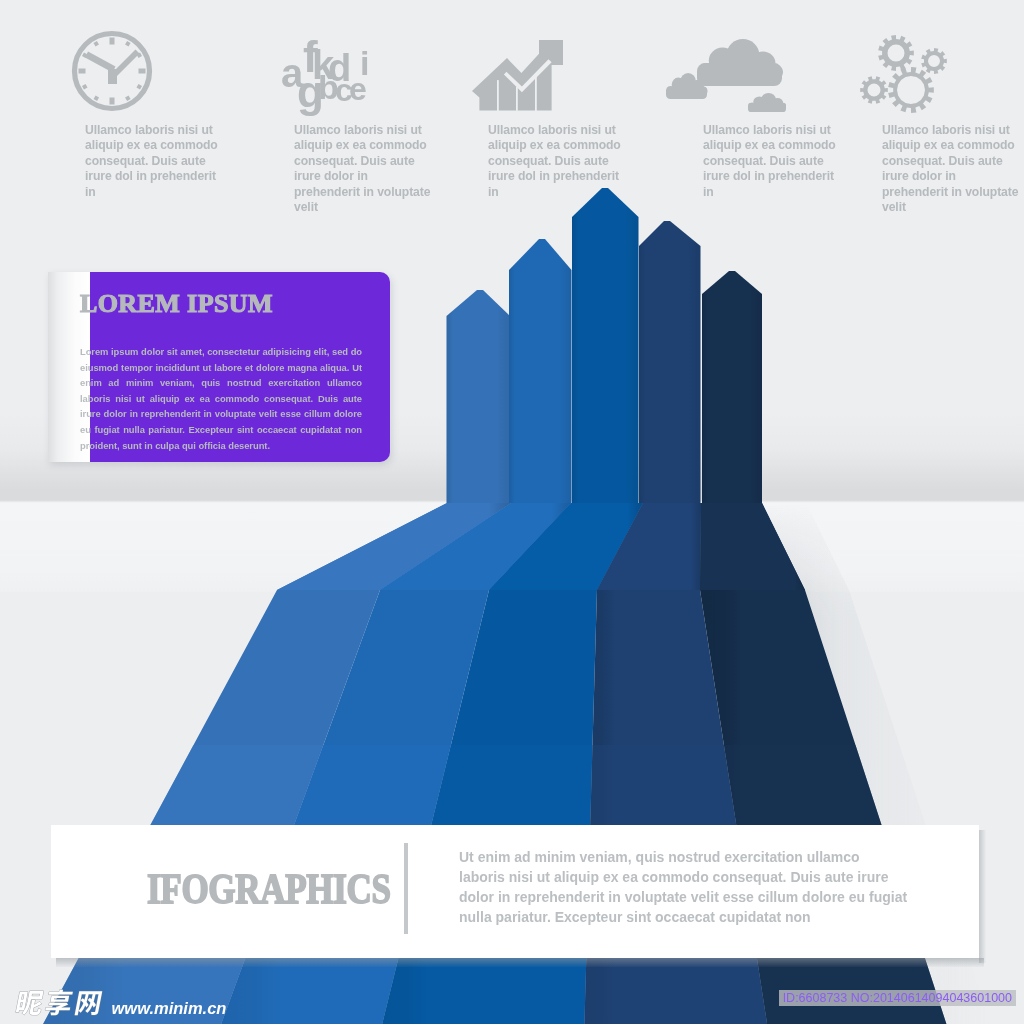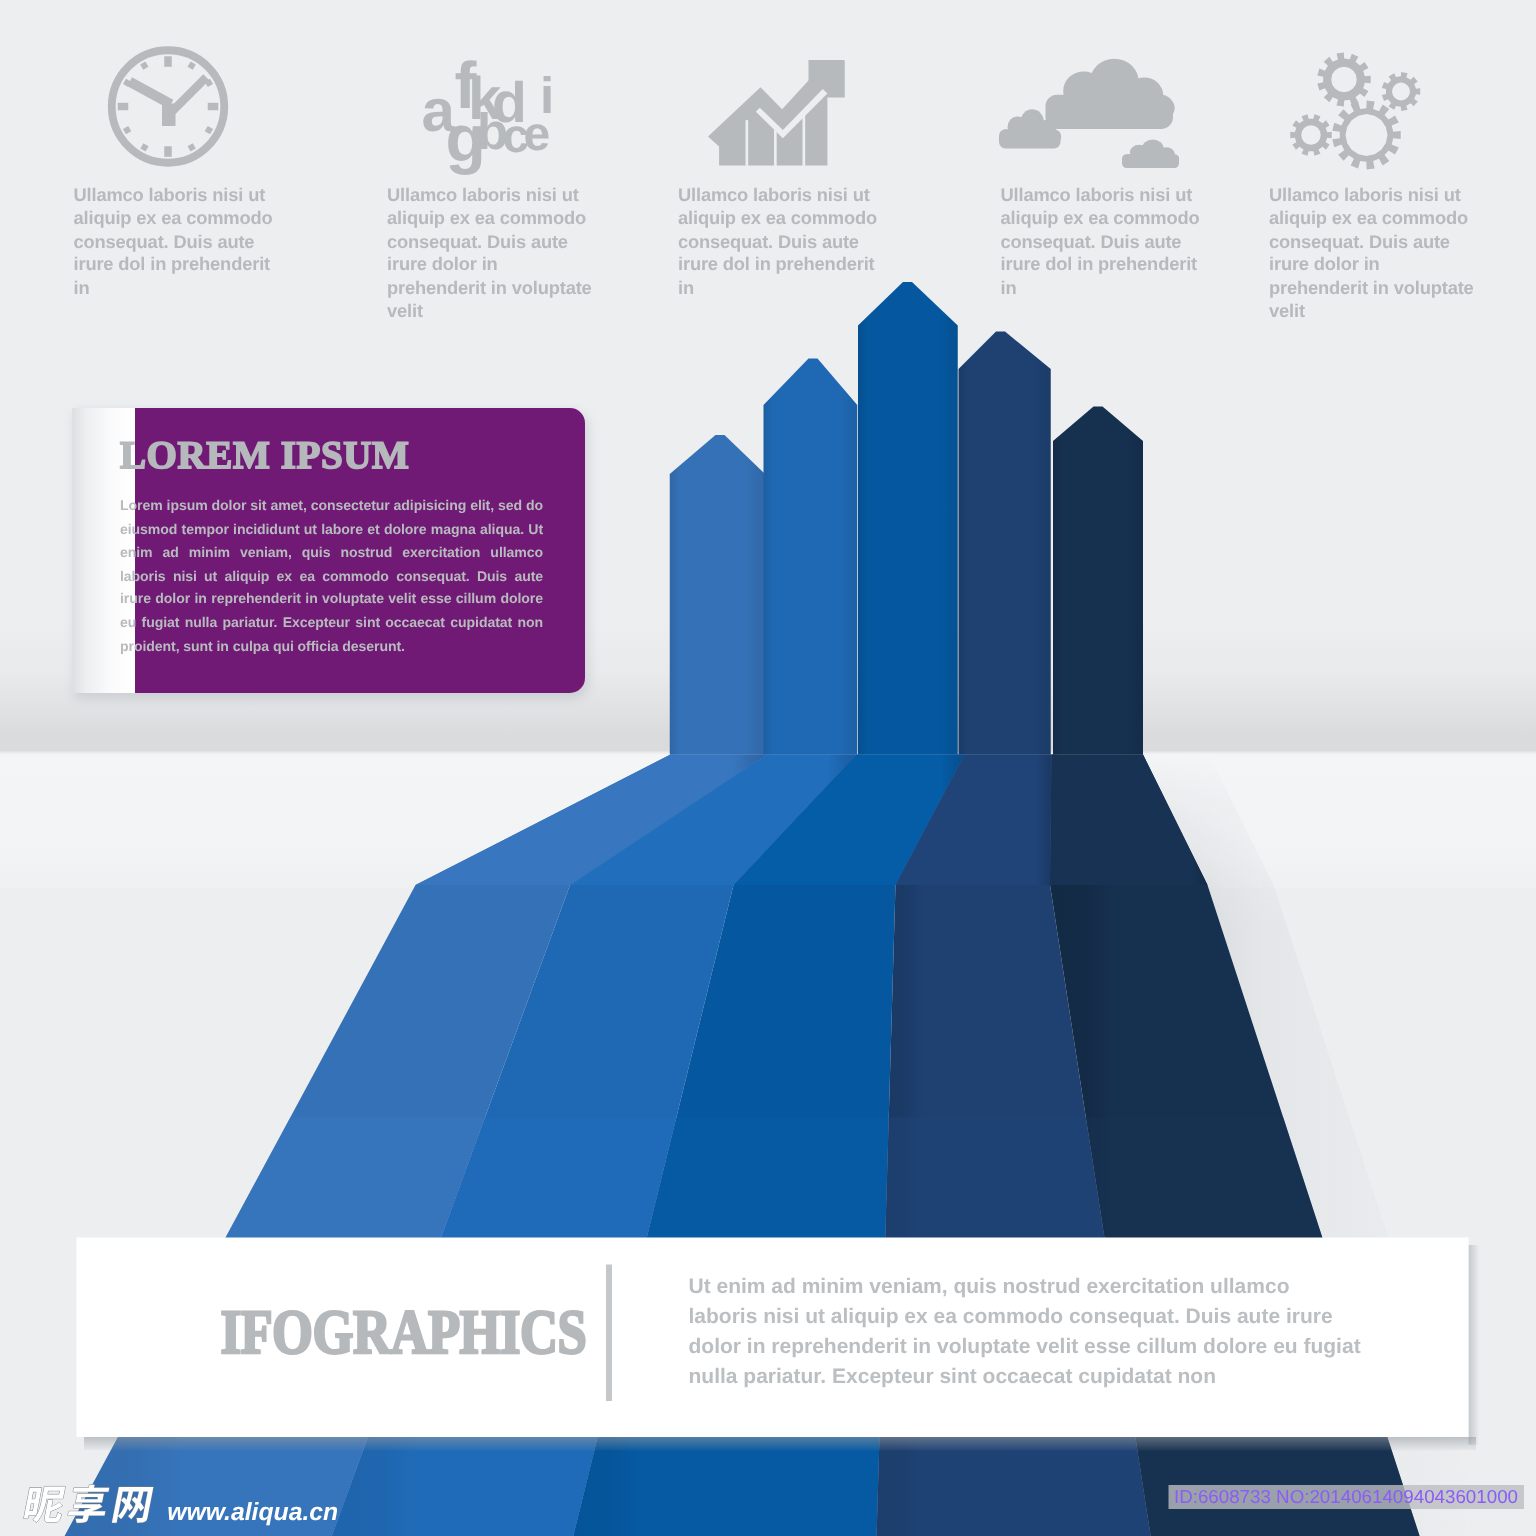--- a/index.html
+++ b/index.html
@@ -9,33 +9,33 @@
        -webkit-font-smoothing:antialiased;}
   #stage{position:relative;width:1024px;height:1024px;overflow:hidden;background:#eceef0;}
   .abs{position:absolute;}
   svg{display:block;}
 
   
   #topRow{position:absolute;left:0;top:0;width:1024px;height:210px;}
   .topIcon{position:absolute;width:128px;height:100px;}
   .topIcon svg{fill:#b6babd;}
   .topText{position:absolute;width:142px;font-size:12.2px;line-height:15.4px;color:#b6babd;
-           font-weight:700;letter-spacing:-0.1px;}
+           font-weight:700;letter-spacing:-0.1px;margin-left:36px;}
 
   
-  #card{position:absolute;left:48px;top:272px;width:342px;height:190px;background:#701a75;
+  #card{position:absolute;left:48px;top:272px;width:342px;height:190px;background:#6d28d9;
         box-shadow:2px 3px 7px rgba(120,125,130,.22);
         border-top-right-radius:10px;border-bottom-right-radius:10px;}
   #card:before{content:"";position:absolute;left:0;top:0;width:42px;height:100%;
         background:linear-gradient(to right,#dcdee0 0%,#eceeef 22%,#fbfbfc 62%,#ffffff 100%);}
   #cardInner{position:absolute;left:32px;top:17px;width:282px;}
   #cardTitle{font-family:"Liberation Serif",serif;font-weight:700;font-size:26px;
         letter-spacing:0.4px;color:#b5b9bc;
         -webkit-text-stroke:1.2px #b5b9bc;}
-  #cardBody{margin-top:10px;font-size:9.4px;line-height:15.6px;color:#b8bbbe;
+  #cardBody{margin-top:25px;font-size:9.4px;line-height:15.6px;color:#b8bbbe;
         font-weight:700;text-align:justify;letter-spacing:-.05px;}
 
   
   #banner{position:absolute;left:51px;top:825px;width:928px;height:133px;background:#fff;z-index:3;}
   #bannerShadow{position:absolute;left:56px;top:958px;width:928px;height:9px;
         background:linear-gradient(to bottom,rgba(150,155,160,.55),rgba(150,155,160,.06));z-index:2;}
   #bannerShadowR{position:absolute;left:979px;top:830px;width:7px;height:133px;
         background:linear-gradient(to right,rgba(150,155,160,.45),rgba(150,155,160,.02));z-index:2;}
   #bnTitle{position:absolute;left:96px;top:40px;font-family:"Liberation Serif",serif;
         font-weight:700;font-size:42px;letter-spacing:-0.4px;color:#b5b9bc;
@@ -323,17 +323,17 @@
             </g>
             <g transform="translate(29.5,0) scale(0.027,-0.027)">
               <path d="M298 547H701V491H298ZM179 629V408H829V629ZM434 235V194H48V92H434V24C434 9 428 5 408 4C391 4 312 4 255 7C271 -21 288 -61 296 -92C383 -92 449 -92 496 -79C544 -65 562 -40 562 19V92H952V194H615C703 226 786 266 854 307L779 373L752 368H146V275H591C557 260 522 246 487 235ZM63 775V674H936V775H559V850H433V775Z" fill="#ffffff" stroke="#7c8186" stroke-width="22" stroke-linejoin="round" paint-order="stroke"></path>
             </g>
             <g transform="translate(59,0) scale(0.027,-0.027)">
               <path d="M77 794V-88H192V681H341C340 611 337 544 331 481C305 502 279 523 253 542L194 466C234 435 276 398 316 359C295 241 258 143 193 72C218 57 267 21 284 3C341 73 378 161 403 266C423 242 441 219 454 198L519 287C497 319 464 356 426 394C438 481 444 577 448 681H596C595 616 593 555 588 497C564 517 539 536 515 554L455 477C495 446 536 410 574 373C554 246 515 143 444 69C470 54 519 16 536 -2C599 72 638 167 663 280C690 249 714 218 731 192L797 284C771 321 731 366 685 411C695 493 700 584 703 681H813V50C813 33 806 28 789 27C772 27 714 26 663 30C679 -1 697 -55 703 -87C786 -88 841 -85 879 -65C917 -46 929 -13 929 48V794Z" fill="#ffffff" stroke="#7c8186" stroke-width="22" stroke-linejoin="round" paint-order="stroke"></path>
             </g>
           </g>
         </svg>
       </span>
-    <span id="wmSite">www.aliqua.cn</span>
+    <span id="wmSite">www.minim.cn</span>
   </div>
   <div id="wmId">ID:6608733 NO:20140614094043601000</div>
 
 </div>
 
 </body></html>

